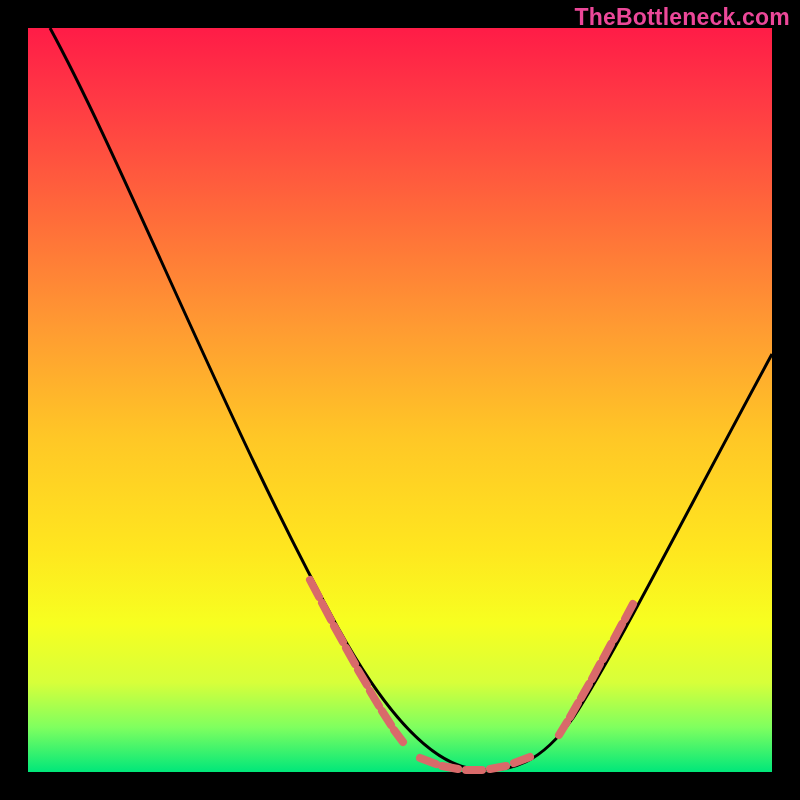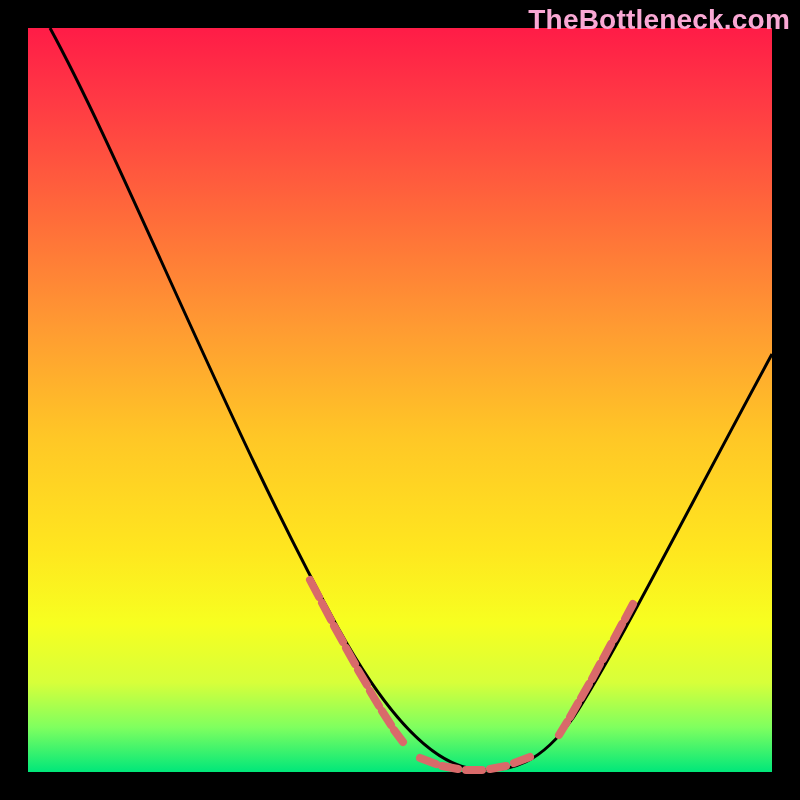--- a/index.html
+++ b/index.html
@@ -34,23 +34,23 @@
       #f7ff20 80%,
       #d7ff3a 88%,
       #7fff5f 94%,
       #00e77a 100%);
   }
   .watermark {
     position: absolute;
     top: 4px;
     right: 10px;
     font-family: Arial, Helvetica, sans-serif;
-    font-size: 28px;
+    font-size: 23px;
     font-weight: bold;
-    color: #f9a8d4;
+    color: #ec4899;
     letter-spacing: 0.2px;
   }
   svg.curve {
     position: absolute;
     top: 28px;
     left: 28px;
     width: 744px;
     height: 744px;
     overflow: visible;
   }

